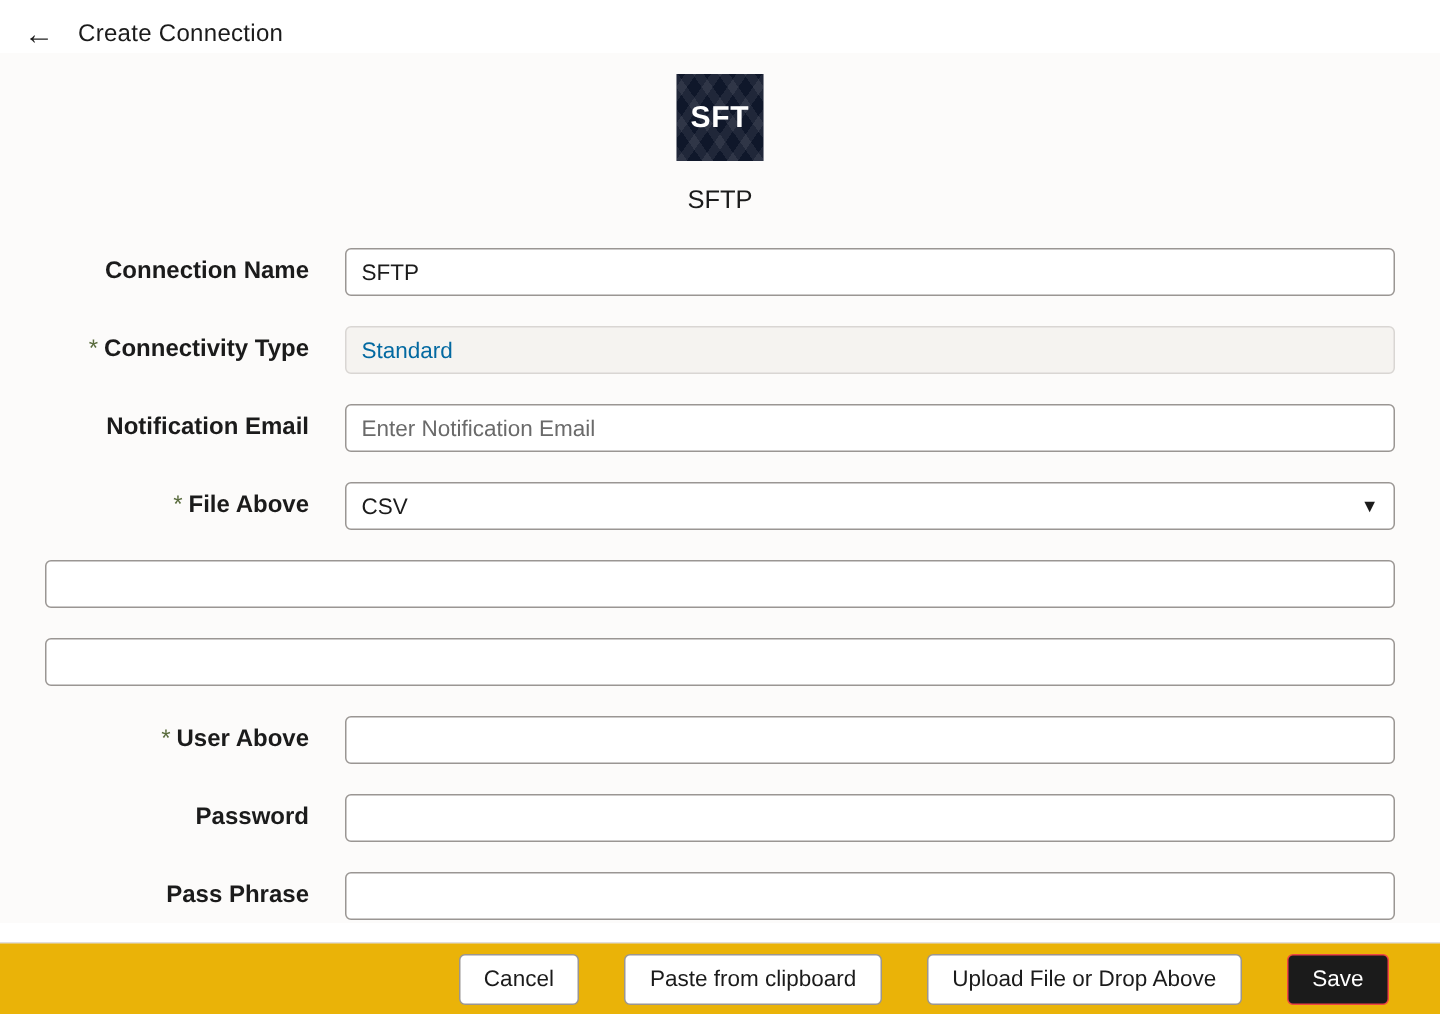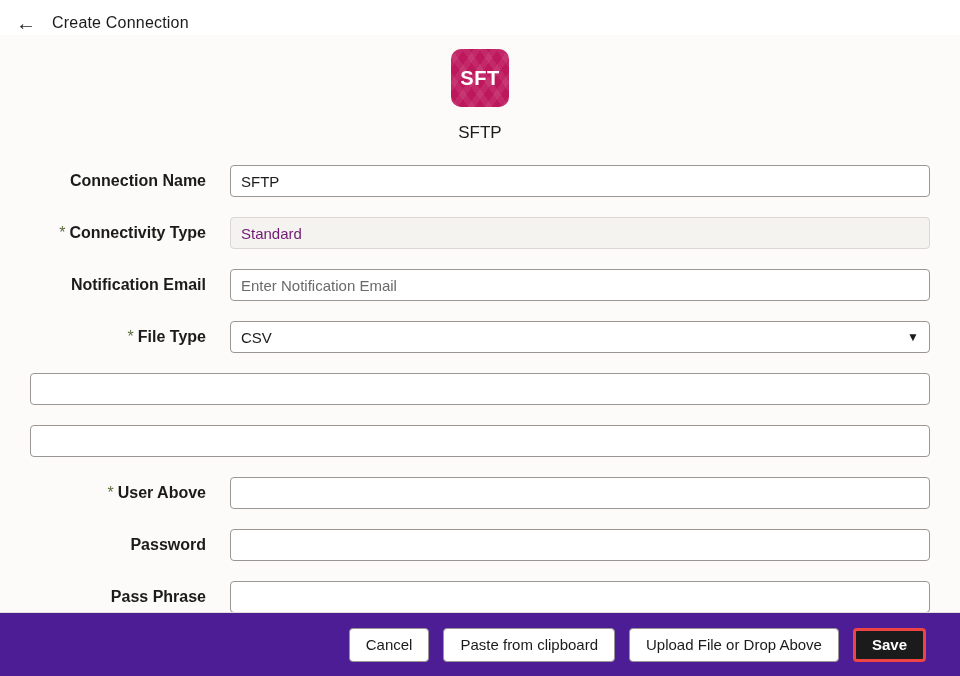--- a/index.html
+++ b/index.html
@@ -48,22 +48,22 @@
 
   .conn-hero {
     display: flex;
     flex-direction: column;
     align-items: center;
     padding: 14px 0 18px 0;
   }
   .conn-tile {
     width: 58px;
     height: 58px;
-    background: #be185d;
-    border-radius: 10px;
+    background: #0f172a;
+    border-radius: 0;
     display: flex;
     align-items: center;
     justify-content: center;
     color: #fff;
     font-weight: 600;
     font-size: 20px;
     letter-spacing: 0.5px;
     position: relative;
     overflow: hidden;
   }
@@ -118,70 +118,69 @@
     border-radius: 4px;
     background: #ffffff;
     color: #1b1b1b;
     font-family: inherit;
     outline: none;
   }
   .form-field input::placeholder { color: #6a6a6a; }
   .form-field .readonly {
     background: #f5f3f0;
     border-color: #d9d6d3;
-    color: #701a75;
+    color: #0369a1;
     display: flex;
     align-items: center;
   }
   .form-field .select-like {
     display: flex;
     align-items: center;
     position: relative;
     cursor: pointer;
     justify-content: space-between;
   }
   .select-caret {
     font-size: 12px;
     color: #1b1b1b;
   }
 
   .footer {
     position: absolute;
     bottom: 0;
     left: 0;
     right: 0;
-    height: 64px;
+    height: 48px;
     border-top: 1px solid #e1dedc;
-    background: #4c1d95;
+    background: #eab308;
     display: flex;
     align-items: center;
     justify-content: flex-end;
     padding: 0 34px;
-    gap: 14px;
+    gap: 30px;
   }
   .btn {
     height: 34px;
     padding: 0 16px;
     border-radius: 4px;
     font-size: 15px;
     font-family: inherit;
     cursor: pointer;
     display: inline-flex;
     align-items: center;
   }
   .btn-secondary {
     background: #ffffff;
     border: 1px solid #9a9693;
     color: #1b1b1b;
   }
   .btn-primary {
     background: #1b1b1b;
-    border: 3px solid #ef4444;
+    border: 1px solid #ef4444;
     color: #ffffff;
-    font-weight: bold;
   }
 </style>
 </head>
 <body>
 
 <div class="header">
   <span class="back-arrow">←</span>
   <h1>Create Connection</h1>
 </div>
 
@@ -218,21 +217,21 @@
       <div class="form-label">
         <span>Notification Email</span>
       </div>
       <div class="form-field">
         <input type="text" placeholder="Enter Notification Email" style="">
       </div>
     </div>
 
     <div class="form-row">
       <div class="form-label">
-        <span class="req">*</span><span>File Type</span>
+        <span class="req">*</span><span>File Above</span>
       </div>
       <div class="form-field">
         <div class="select-like">
           <span>CSV</span>
           <span class="select-caret">▼</span>
         </div>
       </div>
     </div>
 
     <div class="form-row">

